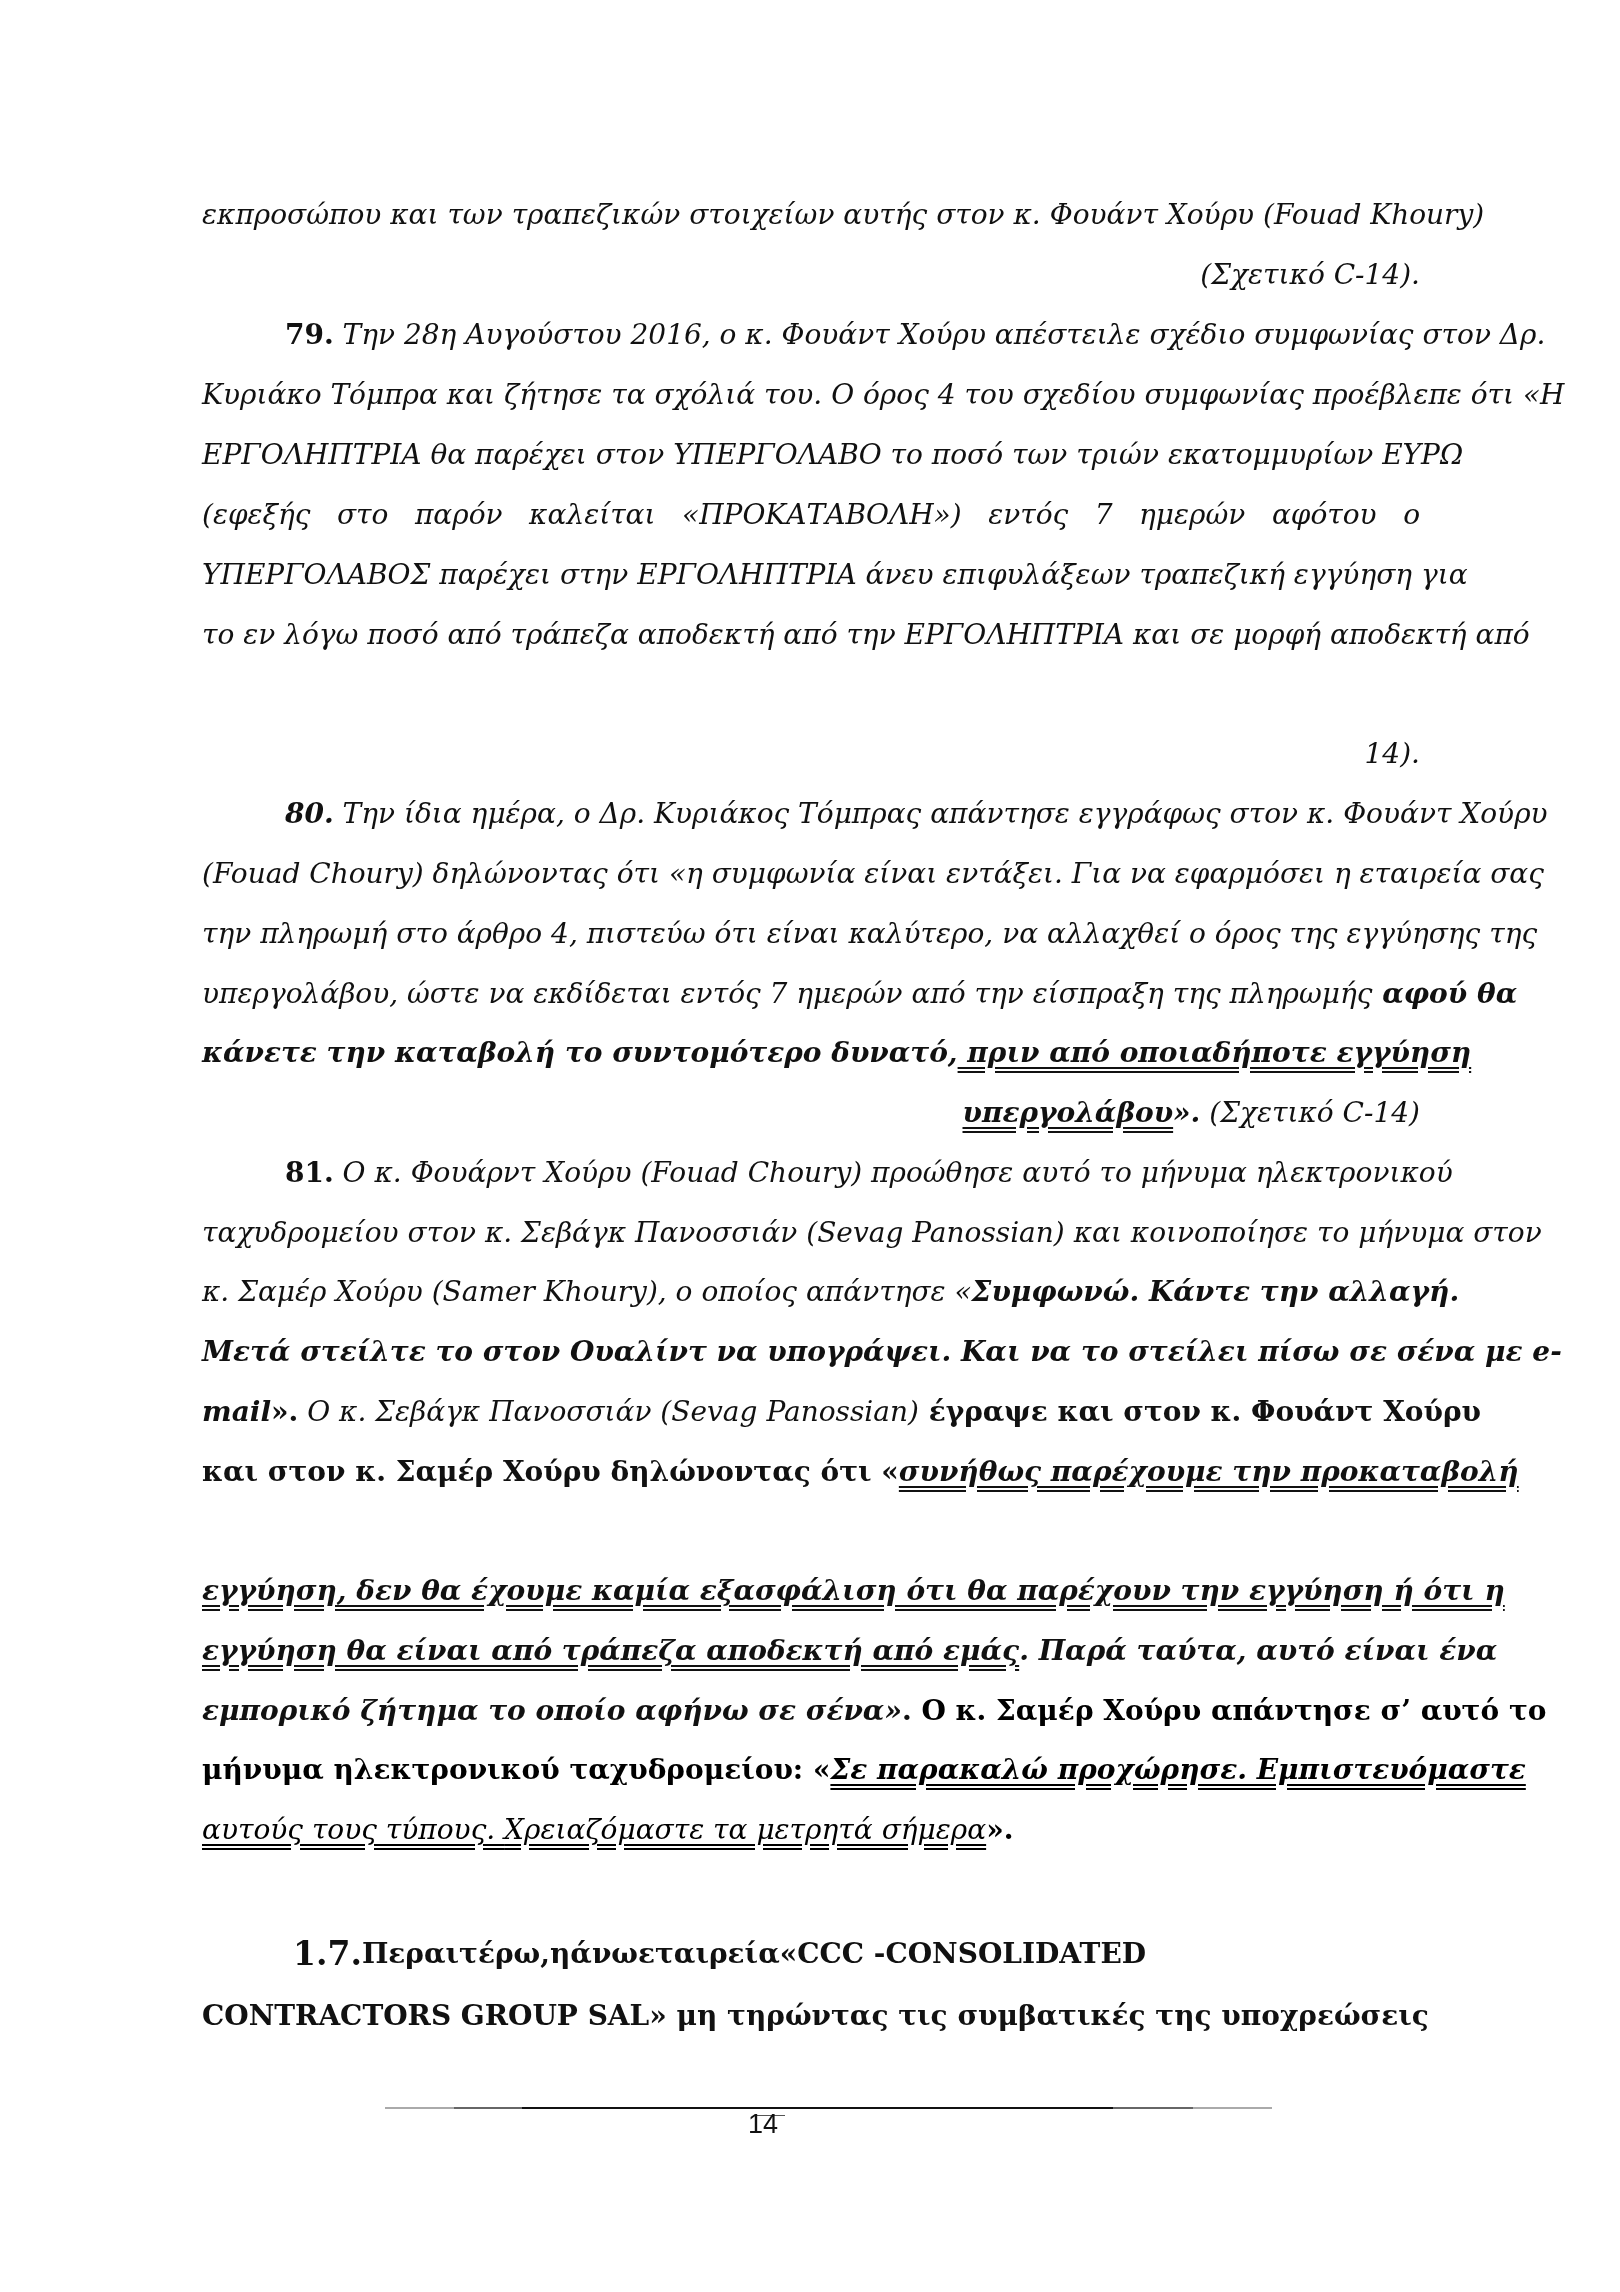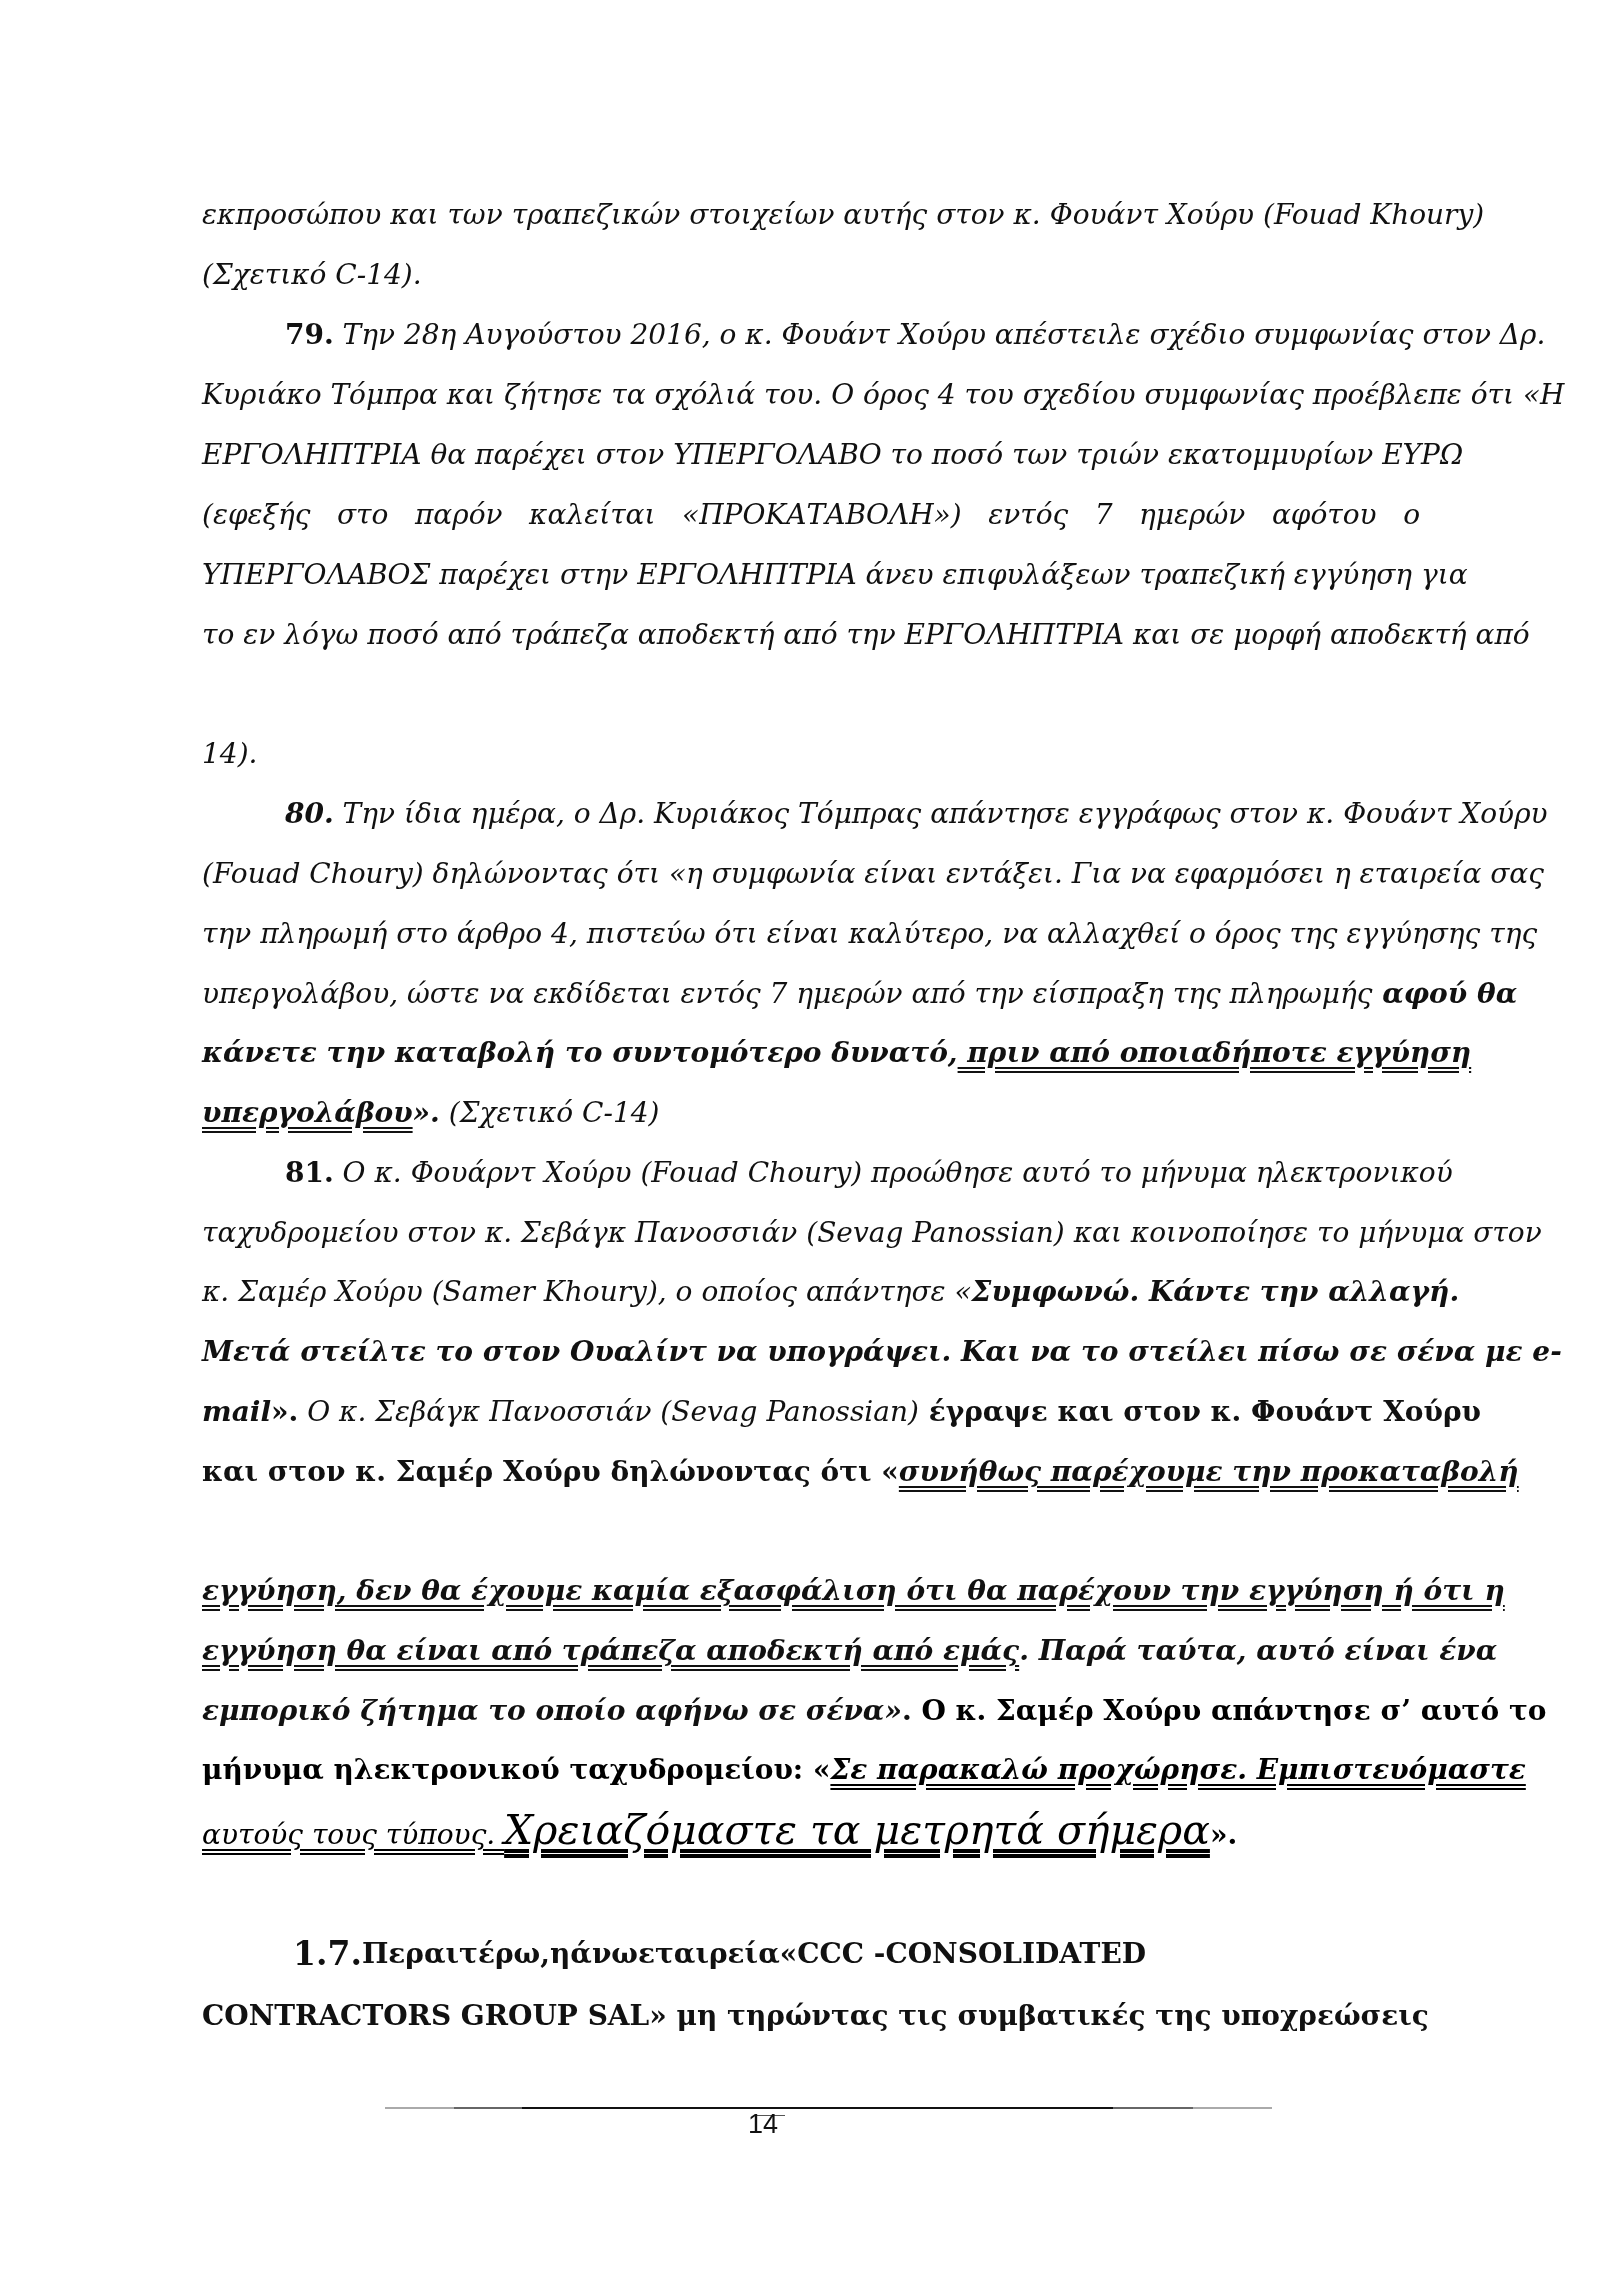--- a/index.html
+++ b/index.html
@@ -2,25 +2,25 @@
 <html style="font-size:14.3px"><head>
 <meta charset="utf-8">
 <style>
   html, body { margin: 0; padding: 0; background: #ffffff; }
   body { width: 1620px; height: 2293px; position: relative; overflow: hidden;
          font-family: "DejaVu Serif", "Liberation Serif", serif; color: #111111; }
   .page { position: absolute; left: 0; top: 0; width: 1620px; height: 2293px; background: #fff; padding-left: 17px; }
   .line { position: absolute; left: 202px; width: 1218px; height: 60px;
           font-size: 28px; line-height: 60px; white-space: nowrap; }
   .justify { text-align: justify; text-align-last: justify; }
-  .it { font-style: italic; }
+  .it { font-style: italic; text-align: right; }
   .b { font-weight: bold; }
   .uu { text-decoration: underline double; text-underline-offset: 4.5px; }
   .navy { color: #000000; }
-  .big { font-size: 41px; }
+  .big { font-size: 28px; }
   .indent { padding-left: 83px; box-sizing: border-box; }
   .heading-num { font-weight: bold; font-size: 33px; }
   .footer-rule { position: absolute; top: 2107px; height: 1.8px; }
   .page-number { position: absolute; left: 736px; top: 2109px; width: 54px; text-align: center;
                  font-family: Liberation Sans, sans-serif; font-size: 27px; color: #111; }
   .pn-bar { position: absolute; left: 755px; top: 2115px; width: 30px; height: 0.9px; background: #555; }
 </style>
 </head>
 <body>
 

